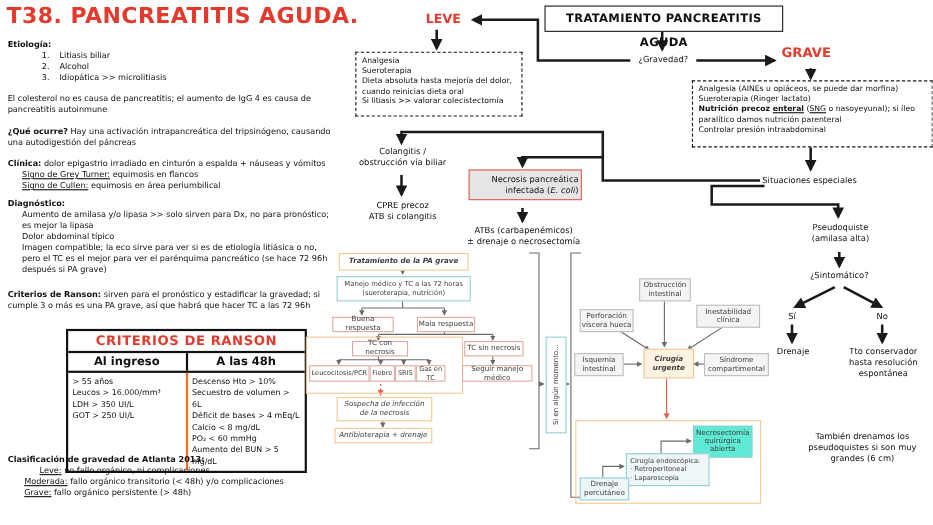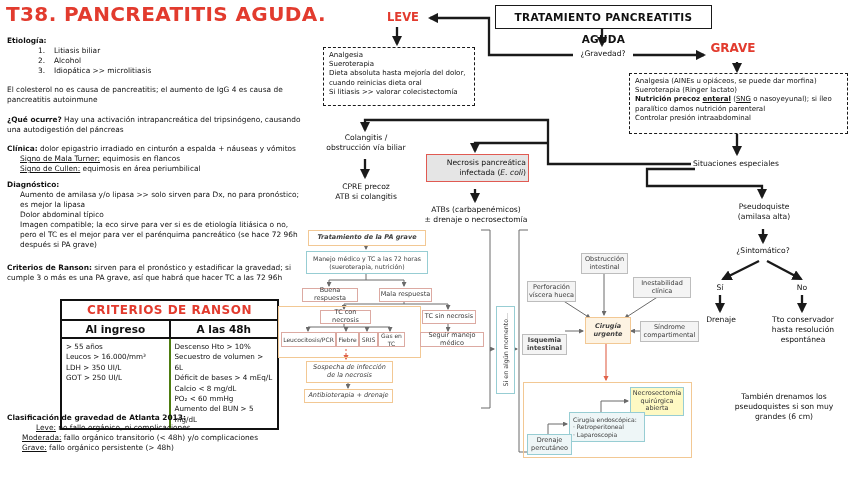--- a/index.html
+++ b/index.html
@@ -31,21 +31,21 @@
   .vtext{writing-mode:vertical-rl;transform:rotate(180deg);font-size:6.3px;color:#3d3d3d;}
   
   .rtable{border:2px solid #111;background:#fff;}
   .rtitle{font-size:12px;font-weight:bold;color:#e23b2e;text-align:center;
           padding:2px 0;border-bottom:2px solid #111;letter-spacing:.5px;}
   .rhead{display:flex;border-bottom:2px solid #111;}
   .rhead div{flex:1;font-weight:bold;font-size:10.5px;text-align:center;padding:2px 0;}
   .rhead div:first-child{border-right:2px solid #111;}
   .rbody{display:flex;}
   .rbody .col{flex:1;padding:3px 4px;font-size:7.2px;line-height:10.4px;}
-  .rbody .col:first-child{border-right:2px solid #4d7c0f;}
+  .rbody .col:first-child{border-right:2px solid #f97316;}
   svg{position:absolute;left:0;top:0;}
   .k{stroke:#1a1a1a;stroke-width:2.3;fill:none;}
   .w{stroke:#6a6a6a;stroke-width:1;fill:none;}
   .rd{stroke:#e0634a;stroke-width:1.1;fill:none;}
 </style>
 </head>
 <body>
 
 <div id="canvas">
 
@@ -124,21 +124,21 @@
   <div class="abs note" style="left:7px;top:85px;width:300px;">El colesterol no es causa de pancreatitis; el aumento de IgG 4 es causa de pancreatitis autoinmune</div>
 
   <div class="abs note" style="left:7px;top:115px;width:303px;">
     <span class="b">¿Qué ocurre?</span><span> Hay una activación intrapancreática del tripsinógeno, causando una autodigestión del páncreas</span>
   </div>
 
   <div class="abs note" style="left:7px;top:144px;width:316px;">
     <span class="b">Clínica:</span><span> dolor epigastrio irradiado en cinturón a espalda + náuseas y vómitos</span>
   </div>
   <div class="abs note" style="left:20px;top:154px;">
-    <span class="u">Signo de Mala Turner:</span><span> equimosis en flancos</span>
+    <span class="u">Signo de Grey Turner:</span><span> equimosis en flancos</span>
   </div>
   <div class="abs note" style="left:20px;top:164px;">
     <span class="u">Signo de Cullen:</span><span> equimosis en área periumbilical</span>
   </div>
 
   <div class="abs note b" style="left:7px;top:180px;">Diagnóstico:</div>
   <div class="abs note" style="left:20px;top:190px;width:286px;">
     <div>Aumento de amilasa y/o lipasa &gt;&gt; solo sirven para Dx, no para pronóstico; es mejor la lipasa</div>
     <div>Dolor abdominal típico</div>
     <div>Imagen compatible; la eco sirve para ver si es de etiología litiásica o no, pero el TC es el mejor para ver el parénquima pancreático (se hace 72 96h después si PA grave)</div>
@@ -244,29 +244,29 @@
   <div class="abs vbox" style="left:496px;top:306px;width:17px;height:86px;">
     <span class="vtext">Si en algún momento...</span>
   </div>
 
   <div class="abs pbox g" style="left:581px;top:253px;width:45px;height:19px;">Obstrucción
 intestinal</div>
   <div class="abs pbox g" style="left:527px;top:281px;width:47px;height:19px;">Perforación
 víscera hueca</div>
   <div class="abs pbox g" style="left:633px;top:277px;width:56px;height:19px;">Inestabilidad
 clínica</div>
-  <div class="abs pbox g" style="left:522px;top:334px;width:43px;height:19px;font-weight:bold;">Isquemia
+  <div class="abs pbox g" style="left:522px;top:321px;width:43px;height:19px;">Isquemia
 intestinal</div>
   <div class="abs pbox g" style="left:640px;top:321px;width:57px;height:19px;">Síndrome
 compartimental</div>
   <div class="abs pbox o b" style="left:585px;top:317px;width:44px;height:25px;background:#fdf3e3;">Cirugía
 urgente</div>
 
   <div class="abs pbox cont" style="left:523px;top:382px;width:167px;height:74px;"></div>
-  <div class="abs pbox t" style="left:630px;top:387px;width:52px;height:27px;background:#fef9c3;">Necrosectomía
+  <div class="abs pbox t" style="left:630px;top:387px;width:52px;height:27px;background:#5eead4;">Necrosectomía
 quirúrgica
 abierta</div>
   <div class="abs pbox t" style="left:569px;top:412px;width:71px;height:28px;background:#eef6f7;justify-content:flex-start;text-align:left;padding-left:3px;font-size:6.1px;">Cirugía endoscópica:
 · Retroperitoneal
 · Laparoscopia</div>
   <div class="abs pbox t" style="left:527px;top:434px;width:43px;height:19px;background:#eef6f7;">Drenaje
 percutáneo</div>
 
 </div>
 

